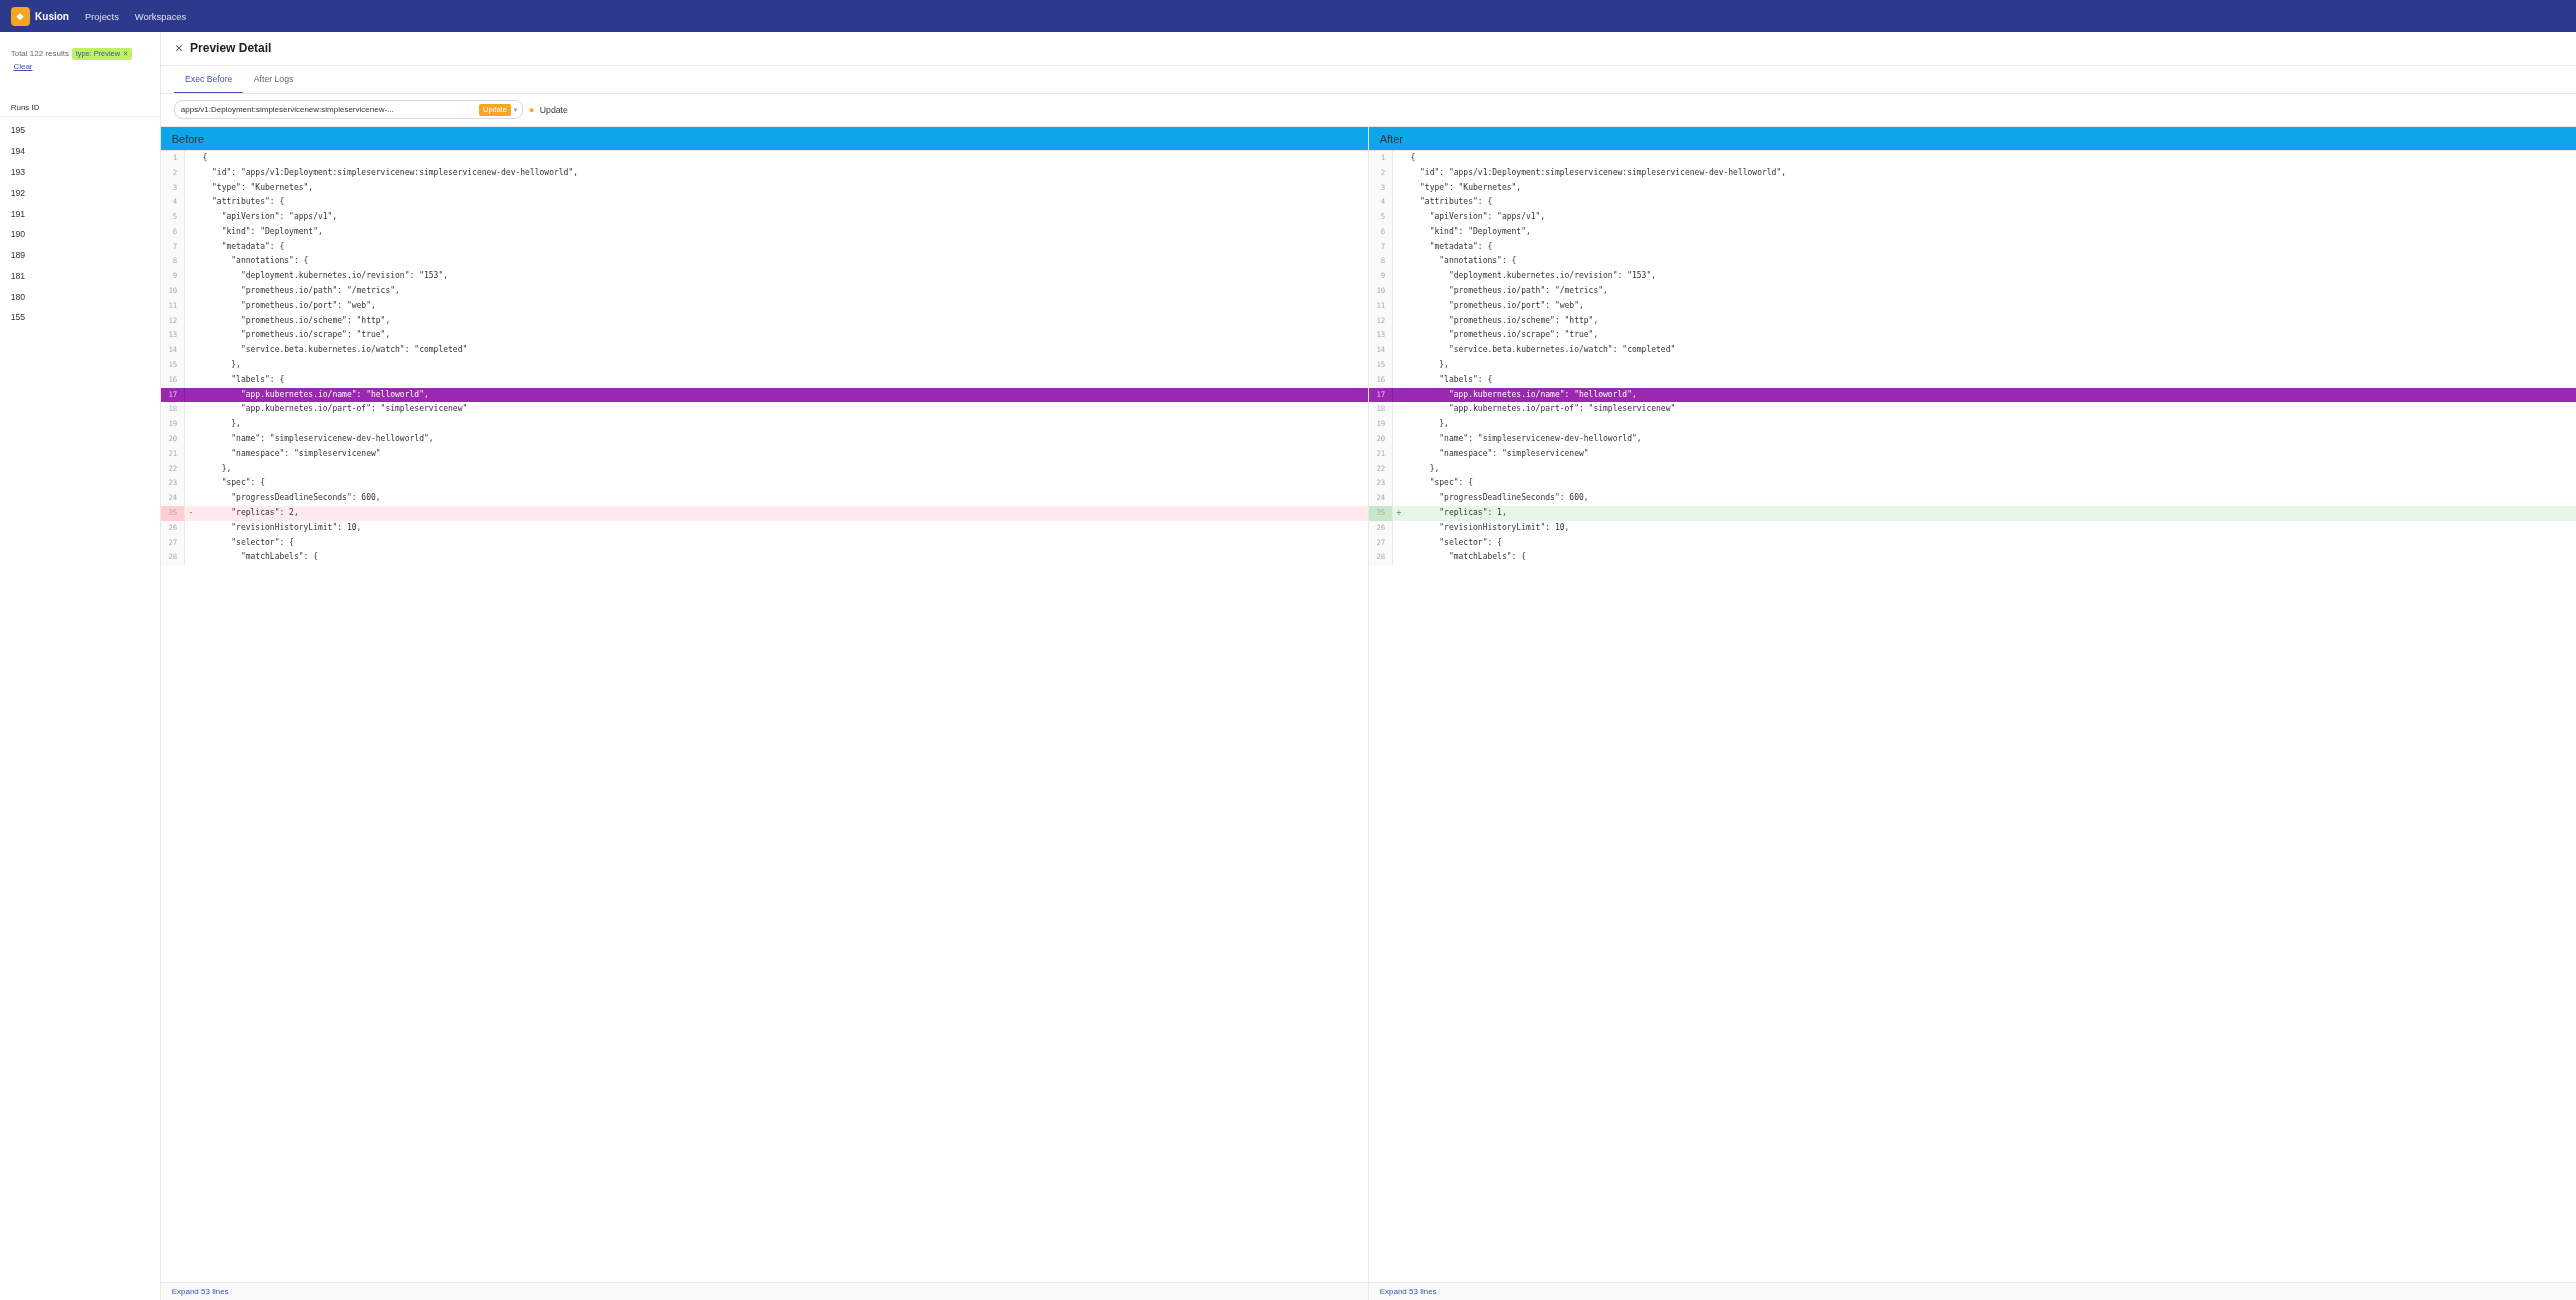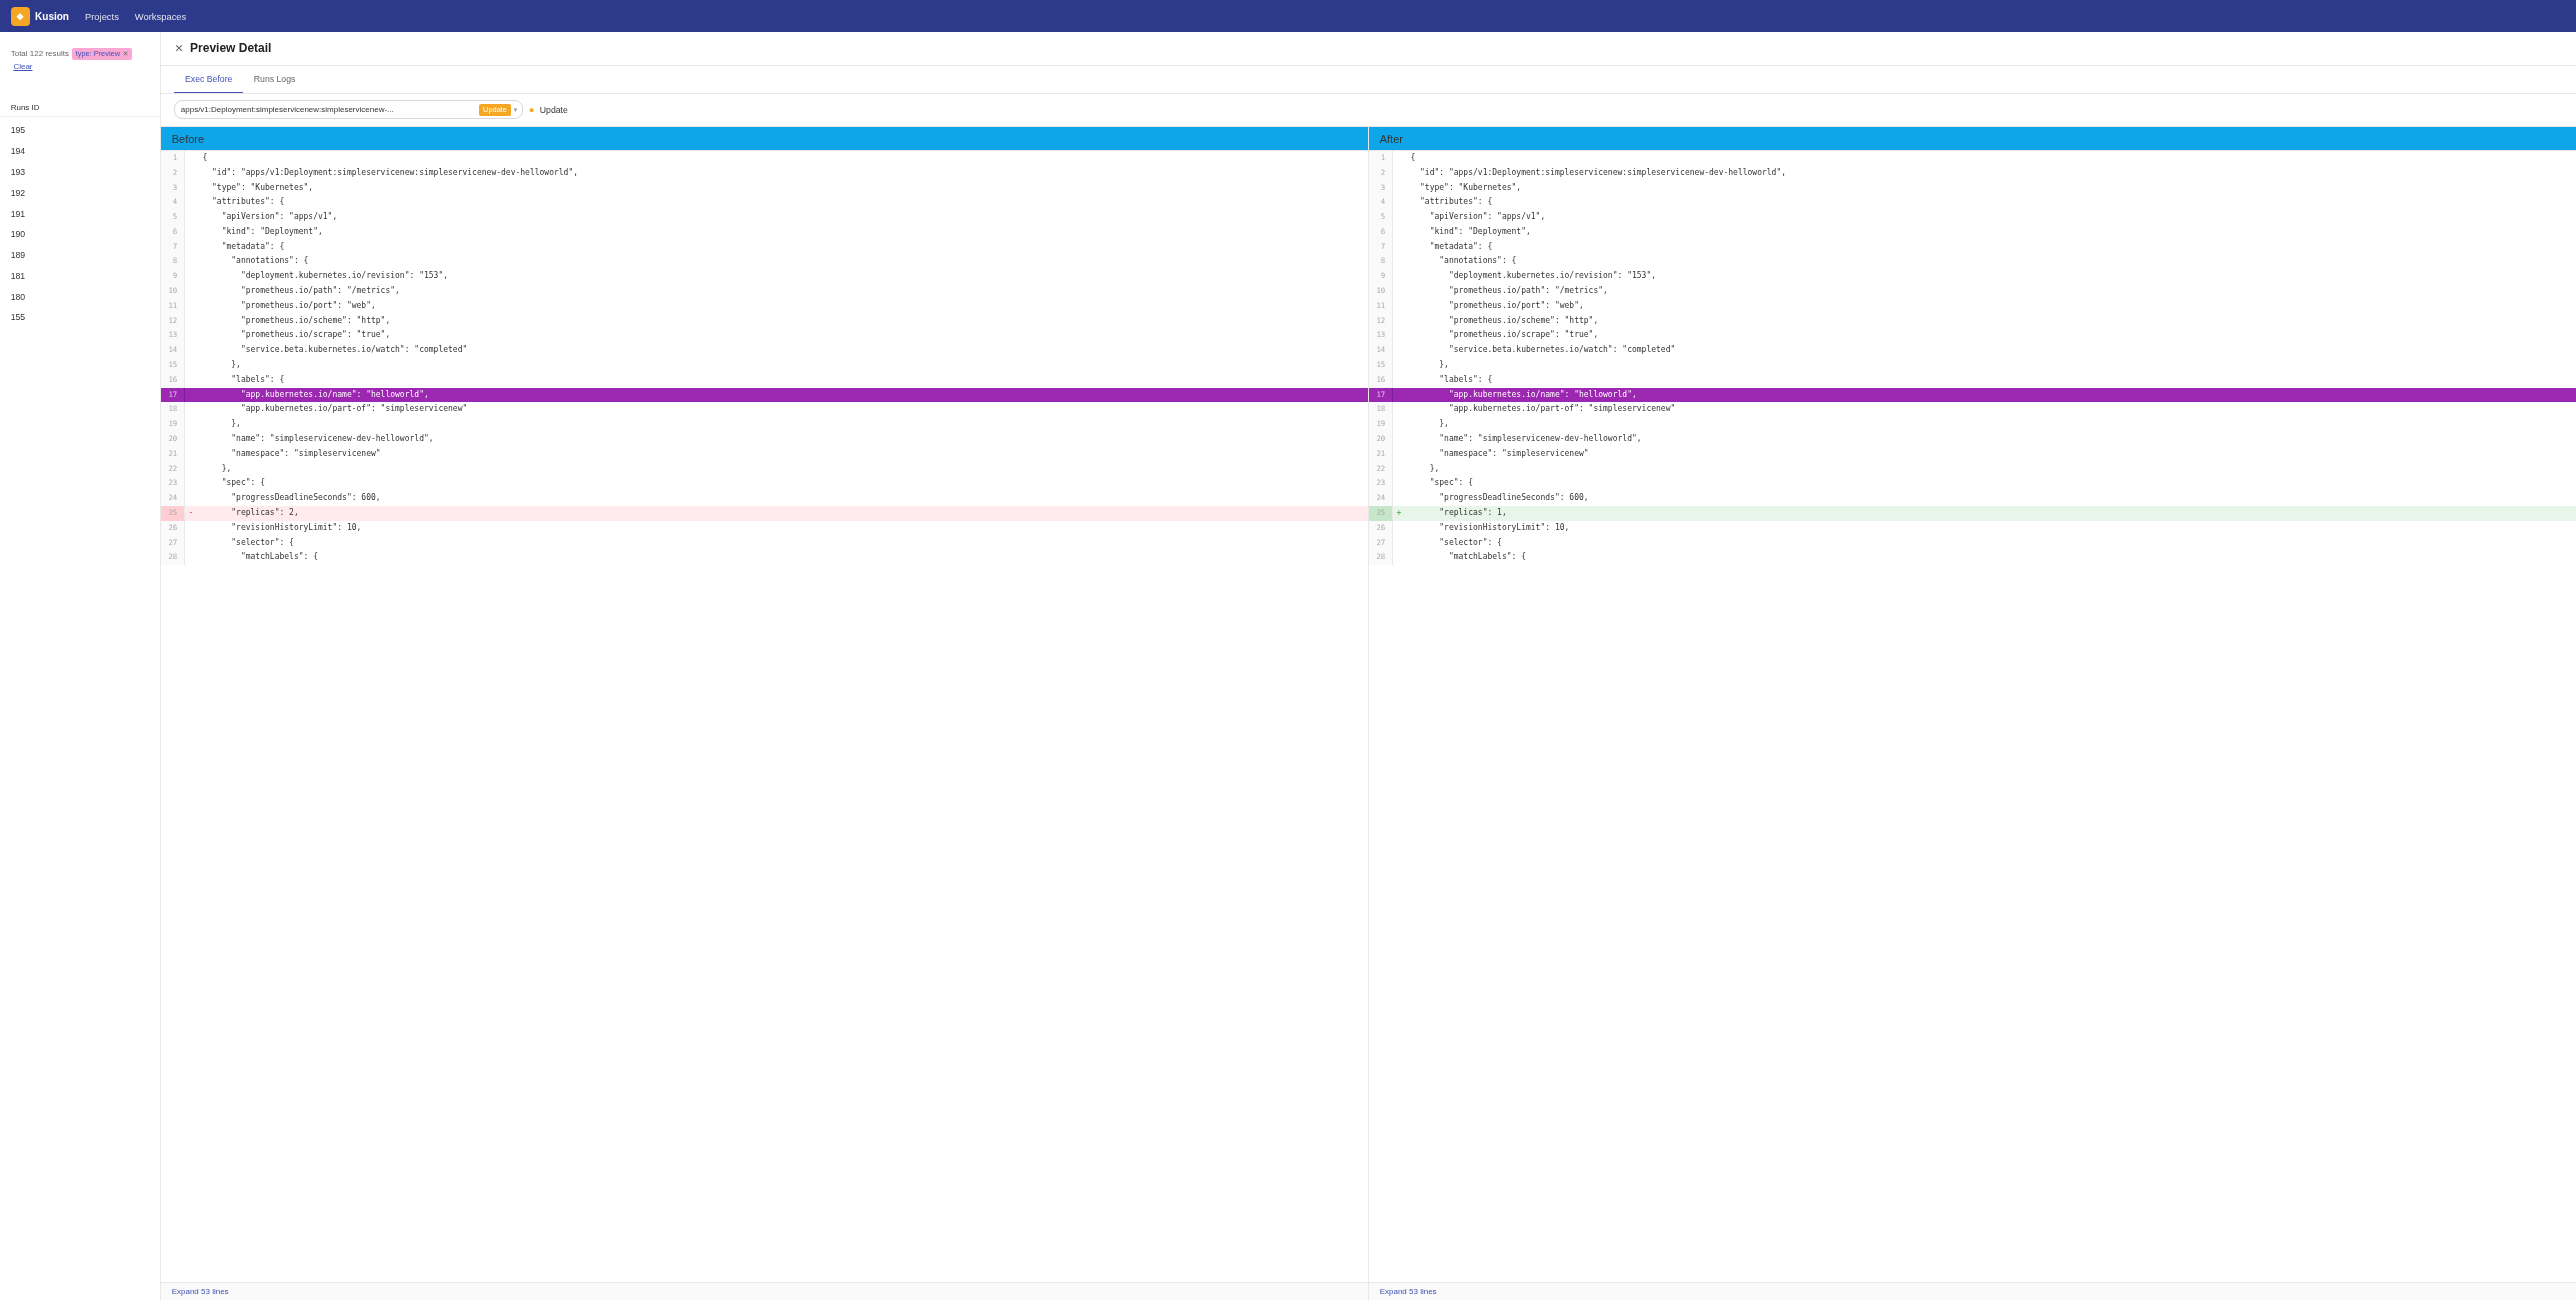--- a/index.html
+++ b/index.html
@@ -27,21 +27,21 @@
     }
     .sidebar-filters {
       padding: 5.4px 10.7px 8px;
     }
     .filter-summary {
       font-size: 8px; color: #666; margin-bottom: 20px;
       display: flex; align-items: center; gap: 2.7px; flex-wrap: wrap;
     }
     .filter-tag {
       display: inline-flex; align-items: center; gap: 2.7px;
-      background: #f9a8d4; color: #3f51b5; border-radius: 2px; padding: 1.3px 4px; font-size: 7.4px;
+      background: #bef264; color: #3f51b5; border-radius: 2px; padding: 1.3px 4px; font-size: 7.4px;
     }
     .filter-tag .close-x { cursor: pointer; color: #666; font-size: 6.7px; }
     .clear-btn { color: #3f51b5; cursor: pointer; font-size: 8px; margin-left: 2.7px; text-decoration: underline; }
     .sidebar-col-header {
       padding: 4px 10.7px; font-size: 8px; font-weight: 400; color: #333; border-bottom: 0.7px solid #f0f0f0; margin-bottom: 2.7px;
     }
     .sidebar-item {
       padding: 5.4px 10.7px; font-size: 8.7px; color: #333; cursor: pointer; display: flex; align-items: center;
     }
 
@@ -170,21 +170,21 @@
 <div class="main-content">
   <div class="detail-panel">
 
     <div class="detail-header">
       <span class="close-icon">✕</span>
       <span class="detail-title">Preview Detail</span>
     </div>
 
     <div class="tabs-bar">
       <div class="tab-item active">Exec Before</div>
-      <div class="tab-item">Runs Logs</div>
+      <div class="tab-item">After Logs</div>
     </div>
 
     <div class="resource-bar">
       <div class="resource-selector">
         <span class="resource-selector-text">apps/v1:Deployment:simpleservicenew:simpleservicenew-...</span>
         <span class="update-badge">Update</span>
         <span class="dropdown-arrow">▾</span>
       </div>
       <span class="dot-indicator">●</span>
       <span class="resource-status">Update</span>

